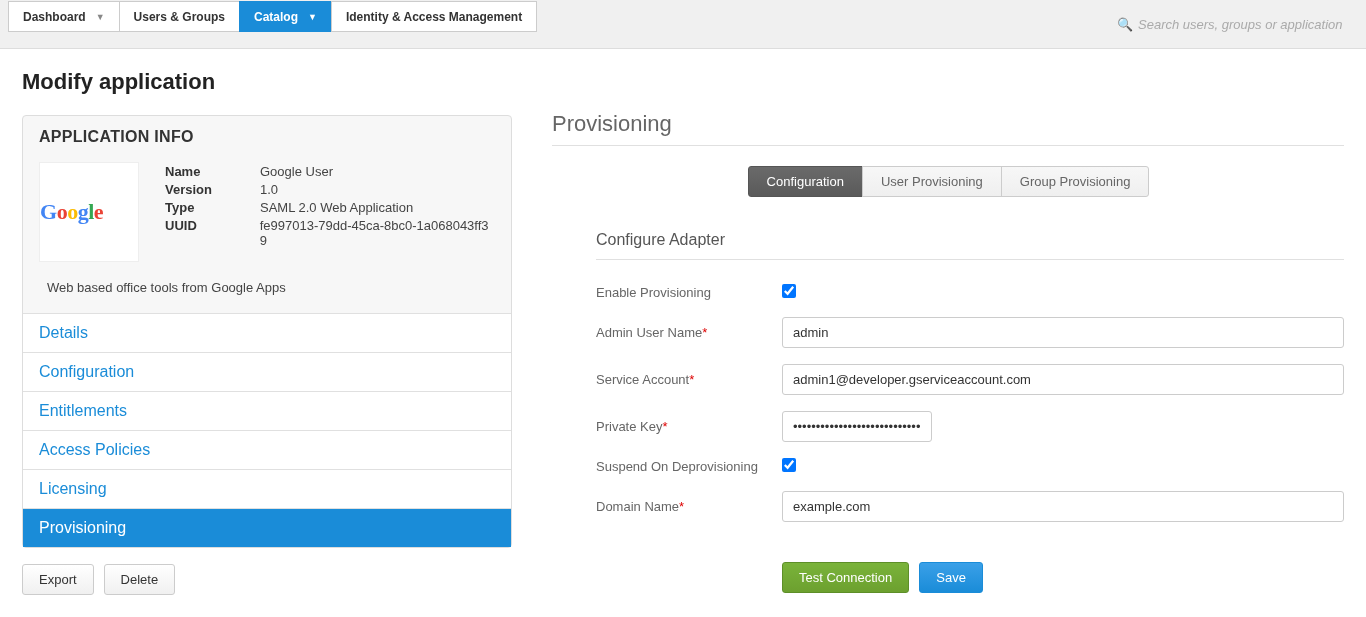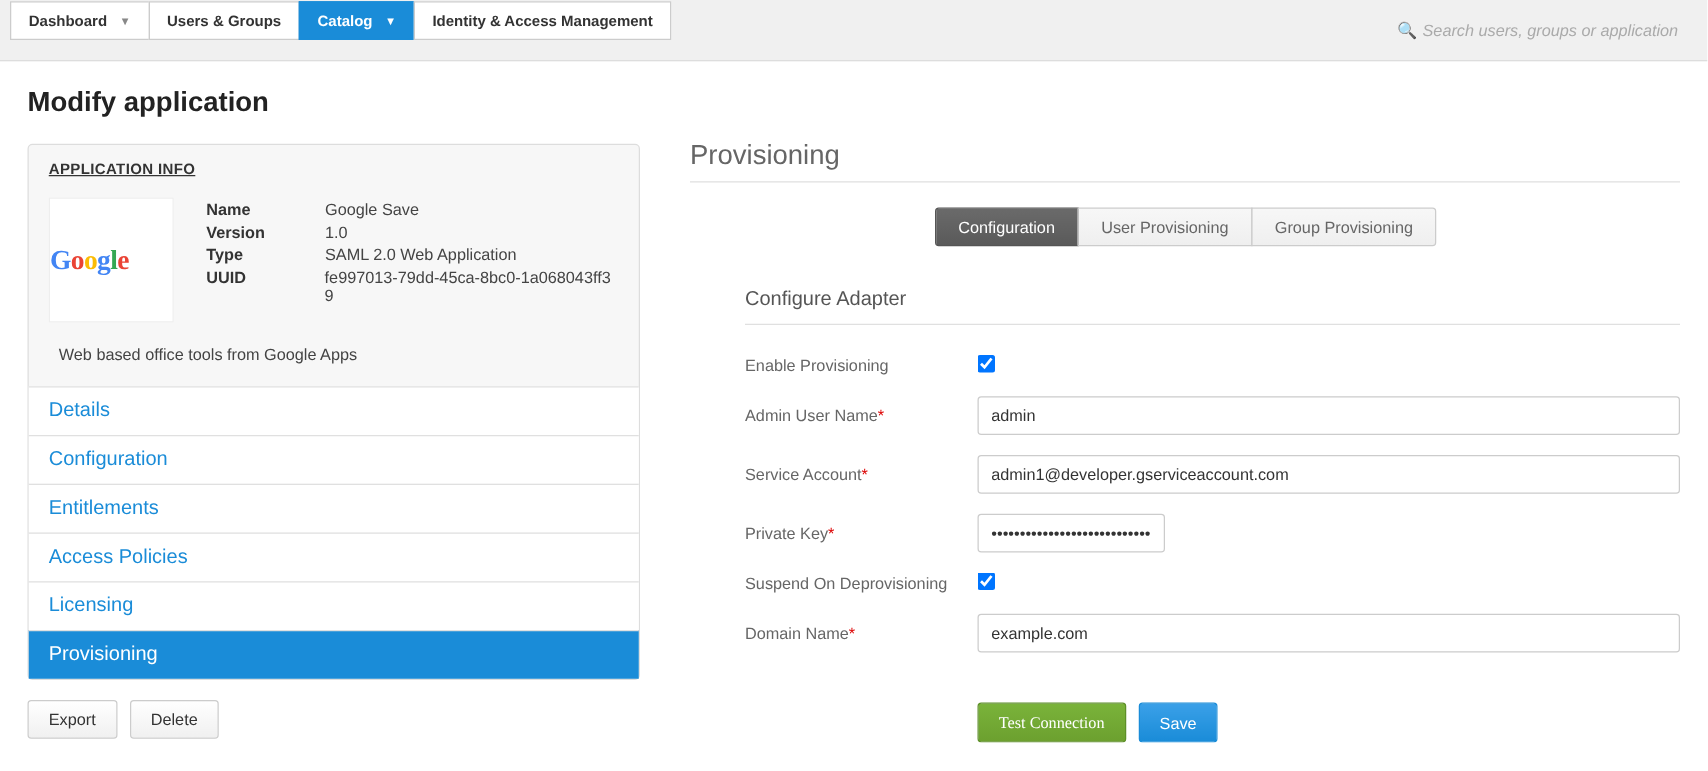--- a/index.html
+++ b/index.html
@@ -11,39 +11,39 @@
 .nav-tab.active .chev { color: #fff; }
 .search-wrap { margin-left: auto; display: flex; align-items: center; padding: 0 8px; }
 .search-icon { font-size: 13px; color: #555; margin-right: 4px; font-weight: bold; }
 .search-input { border: none; background: transparent; font-size: 13px; color: #333; width: 220px; outline: none; font-style: italic; }
 .search-input::placeholder { color: #aaa; font-style: italic; }
 .content { display: flex; padding: 20px 22px 0 22px; gap: 40px; }
 .leftcol { width: 490px; flex-shrink: 0; }
 .rightcol { flex: 1; }
 h1.page-title { font-size: 22px; font-weight: bold; color: #222; margin-bottom: 20px; }
 .panel { border: 1px solid #ddd; border-radius: 4px; background: #f7f7f7; }
-.panel-header { padding: 12px 16px 6px 16px; font-size: 12px; font-weight: bold; color: #333; letter-spacing: 0.3px; text-decoration: underline; }
+.panel-header { padding: 12px 16px 6px 16px; font-size: 16px; font-weight: bold; color: #333; letter-spacing: 0.3px; }
 .app-info-body { padding: 10px 16px 18px 16px; }
 .app-row { display: flex; gap: 26px; }
 .app-logo { width: 100px; height: 100px; background: #fff; display: flex; align-items: center; justify-content: flex-start; border: 1px solid #eee; flex-shrink: 0; }
 .google-logo { font-family: Georgia, serif; font-size: 22px; font-weight: bold; letter-spacing: -0.5px; }
 .g-b { color: #4285F4; } .g-r { color: #EA4335; } .g-y { color: #FBBC05; } .g-g { color: #34A853; }
 .info-table { margin-top: 2px; }
 .info-table .ir { display: flex; margin-bottom: 3px; font-size: 13px; }
 .info-table .ik { width: 95px; font-weight: bold; color: #333; }
 .info-table .iv { color: #444; max-width: 260px; word-break: break-all; }
 .app-desc { margin-top: 18px; font-size: 13px; color: #444; margin-left: 8px; }
 .side-nav { }
 .side-nav-item { display: block; padding: 10px 16px; border-top: 1px solid #e0e0e0; color: #1a8cd8; font-size: 16px; cursor: pointer; background: #fff; }
 .side-nav-item:first-child { }
 .side-nav-item.active { background: #1a8cd8; color: #fff; }
 .action-btns { margin-top: 16px; display: flex; gap: 10px; }
 .btn { padding: 7px 16px; border: 1px solid #ccc; background: linear-gradient(#fff,#f0f0f0); border-radius: 3px; font-size: 13px; color: #333; cursor: pointer; }
 .btn-primary { background: linear-gradient(#3aa0e8,#1a8cd8); border-color: #1a8cd8; color: #fff; }
-.btn-success { background: linear-gradient(#7ab33a,#6ca02f); border-color: #5d8f28; color: #fff; font-family: Liberation Serif, serif; }
+.btn-success { background: linear-gradient(#7ab33a,#6ca02f); border-color: #5d8f28; color: #fff; }
 h2.section-title { font-size: 22px; font-weight: normal; color: #666; margin-top: 0; margin-bottom: 8px; }
 .section-div { border-top: 1px solid #e0e0e0; margin-bottom: 20px; }
 .subtabs { display: flex; justify-content: center; margin-bottom: 34px; }
 .subtab { padding: 7px 18px; border: 1px solid #ccc; background: linear-gradient(#f7f7f7,#efefef); font-size: 13px; color: #666; cursor: pointer; margin-right: -1px; }
 .subtab:first-child { border-radius: 3px 0 0 3px; }
 .subtab:last-child { border-radius: 0 3px 3px 0; }
 .subtab.active { background: linear-gradient(#6a6a6a,#5a5a5a); color: #fff; border-color: #555; }
 .form-area { margin-left: 44px; }
 h3.form-title { font-size: 16px; font-weight: normal; color: #555; margin-bottom: 10px; }
 .form-div { border-top: 1px solid #e0e0e0; margin-bottom: 24px; }
@@ -87,21 +87,21 @@
     <div class="panel">
       <div class="panel-header">APPLICATION INFO</div>
       <div class="app-info-body">
         <div class="app-row">
           <div class="app-logo">
             <span class="google-logo"><span class="g-b">G</span><span class="g-r">o</span><span class="g-y">o</span><span class="g-b">g</span><span class="g-g">l</span><span class="g-r">e</span></span>
           </div>
           <div class="info-table">
             <div class="ir">
                 <span class="ik">Name</span>
-                <span class="iv">Google Save</span>
+                <span class="iv">Google User</span>
               </div>
             <div class="ir">
                 <span class="ik">Version</span>
                 <span class="iv">1.0</span>
               </div>
             <div class="ir">
                 <span class="ik">Type</span>
                 <span class="iv">SAML 2.0 Web Application</span>
               </div>
             <div class="ir">

